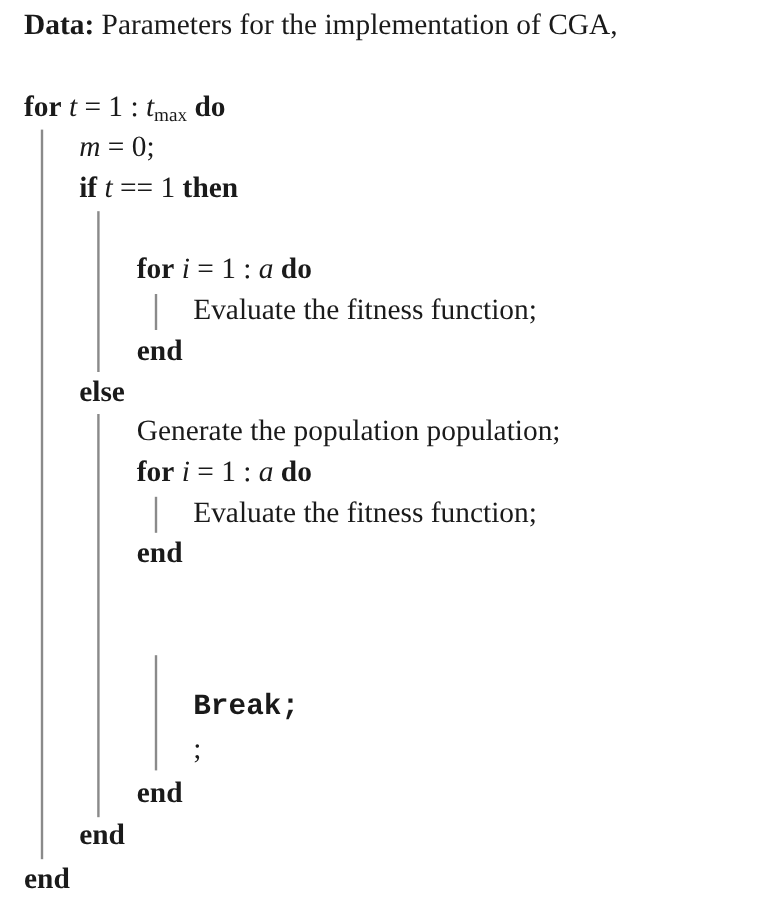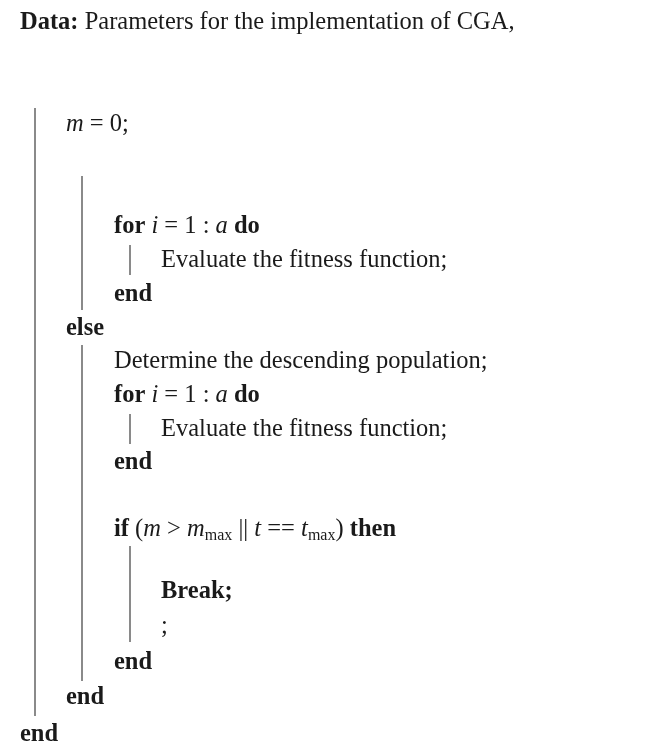--- a/index.html
+++ b/index.html
@@ -22,62 +22,68 @@
   <div class="vline" style="left:129px; top:245px; height:30px;"></div>
   <div class="vline" style="left:81px; top:345px; height:336px;"></div>
   <div class="vline" style="left:129px; top:414px; height:30px;"></div>
   <div class="vline" style="left:129px; top:546px; height:96px;"></div>
 
   <div class="row" style="left:20px; top:6px;">
     <span class="kw">Data:</span>
     <span>Parameters for the implementation of CGA,</span>
   </div>
 
+  <div class="row" style="left:20px; top:75px;">
+    <span class="kw">for</span>
+    <span class="it">t</span><span style="white-space:pre;"> = 1 : </span><span class="it">t</span><sub>max</sub>
+    <span class="kw">do</span>
+  </div>
 
   <div class="row" style="left:66px; top:108px;">
     <span class="it">m</span><span style="white-space:pre;"> = 0;</span>
   </div>
 
+  <div class="row" style="left:66px; top:142px;">
+    <span class="kw">if</span>
+    <span class="it">t</span><span style="white-space:pre;"> == 1 </span><span class="kw">then</span>
+  </div>
 
   <div class="row" style="left:114px; top:210px;">
     <span class="kw">for</span>
     <span class="it">i</span><span style="white-space:pre;"> = 1 : </span><span class="it">a</span>
     <span class="kw">do</span>
   </div>
   <div class="row" style="left:161px; top:244px;">
     <span>Evaluate the fitness function;</span>
   </div>
   <div class="row" style="left:114px; top:278px;">
     <span class="kw">end</span>
   </div>
 
   <div class="row" style="left:66px; top:312px;">
     <span class="kw">else</span>
   </div>
 
   <div class="row" style="left:114px; top:345px;">
-    <span>Determine the descending population;</span>
+    <span>Generate the population population;</span>
   </div>
   <div class="row" style="left:114px; top:379px;">
     <span class="kw">for</span>
     <span class="it">i</span><span style="white-space:pre;"> = 1 : </span><span class="it">a</span>
     <span class="kw">do</span>
   </div>
   <div class="row" style="left:161px; top:413px;">
     <span>Evaluate the fitness function;</span>
   </div>
   <div class="row" style="left:114px; top:446px;">
     <span class="kw">end</span>
   </div>
 
-  <div class="row" style="left:114px; top:513px;">
-    <span class="kw">if</span><span style="white-space:pre;"> (</span><span class="it">m</span><span style="white-space:pre;"> &gt; </span><span class="it">m</span><sub>max</sub><span style="white-space:pre;"> || </span><span class="it">t</span><span style="white-space:pre;"> == </span><span class="it">t</span><sub>max</sub><span style="white-space:pre;">) </span><span class="kw">then</span>
-  </div>
 
-  <div class="row" style="left:161px; top:575px;">
+  <div class="row" style="left:161px; top:575px;font-family:Liberation Mono, monospace;">
     <span class="kw">Break;</span>
   </div>
   <div class="row" style="left:161px; top:610px;">
     <span>;</span>
   </div>
   <div class="row" style="left:114px; top:646px;">
     <span class="kw">end</span>
   </div>
 
   <div class="row" style="left:66px; top:681px;">

